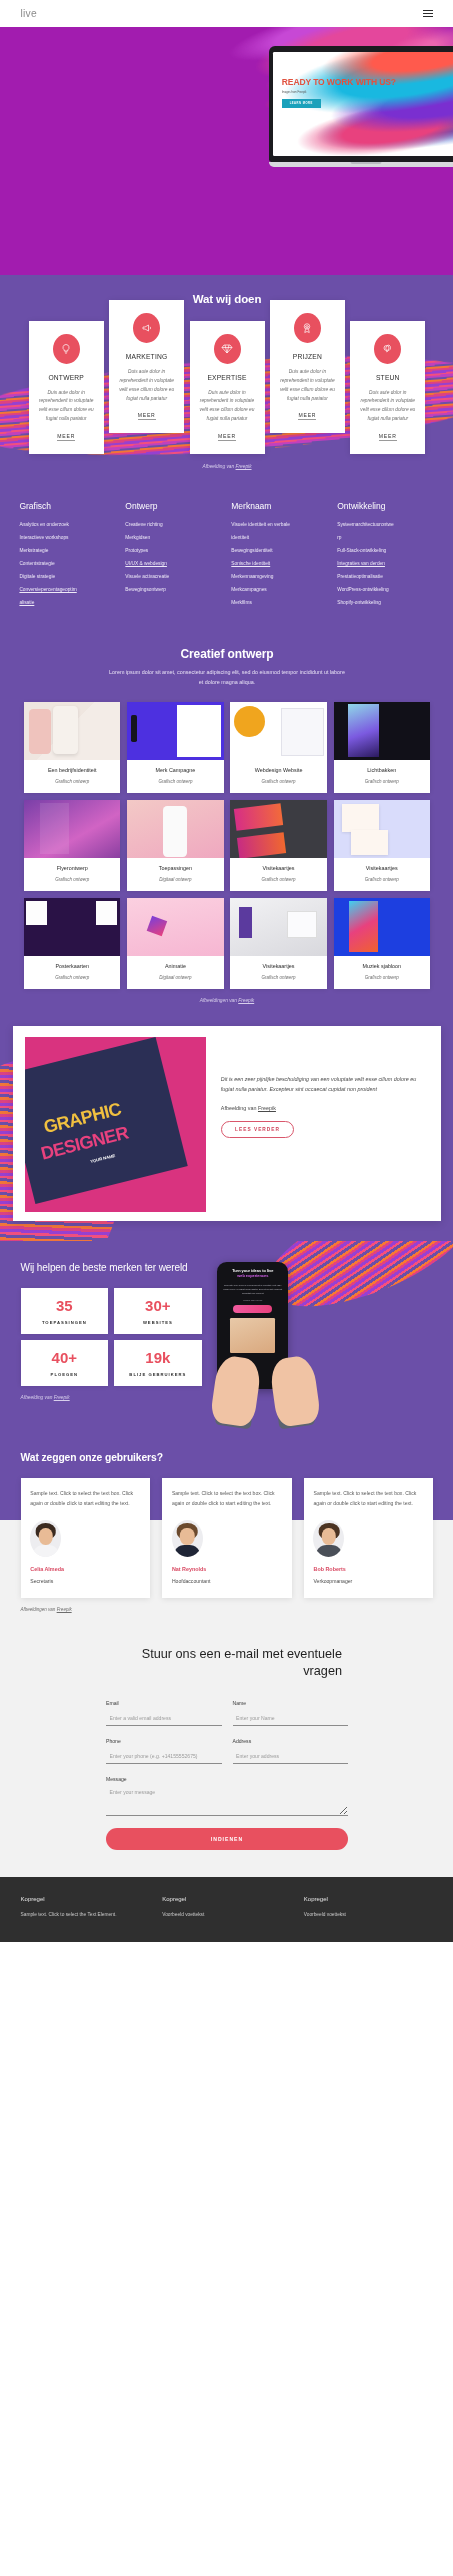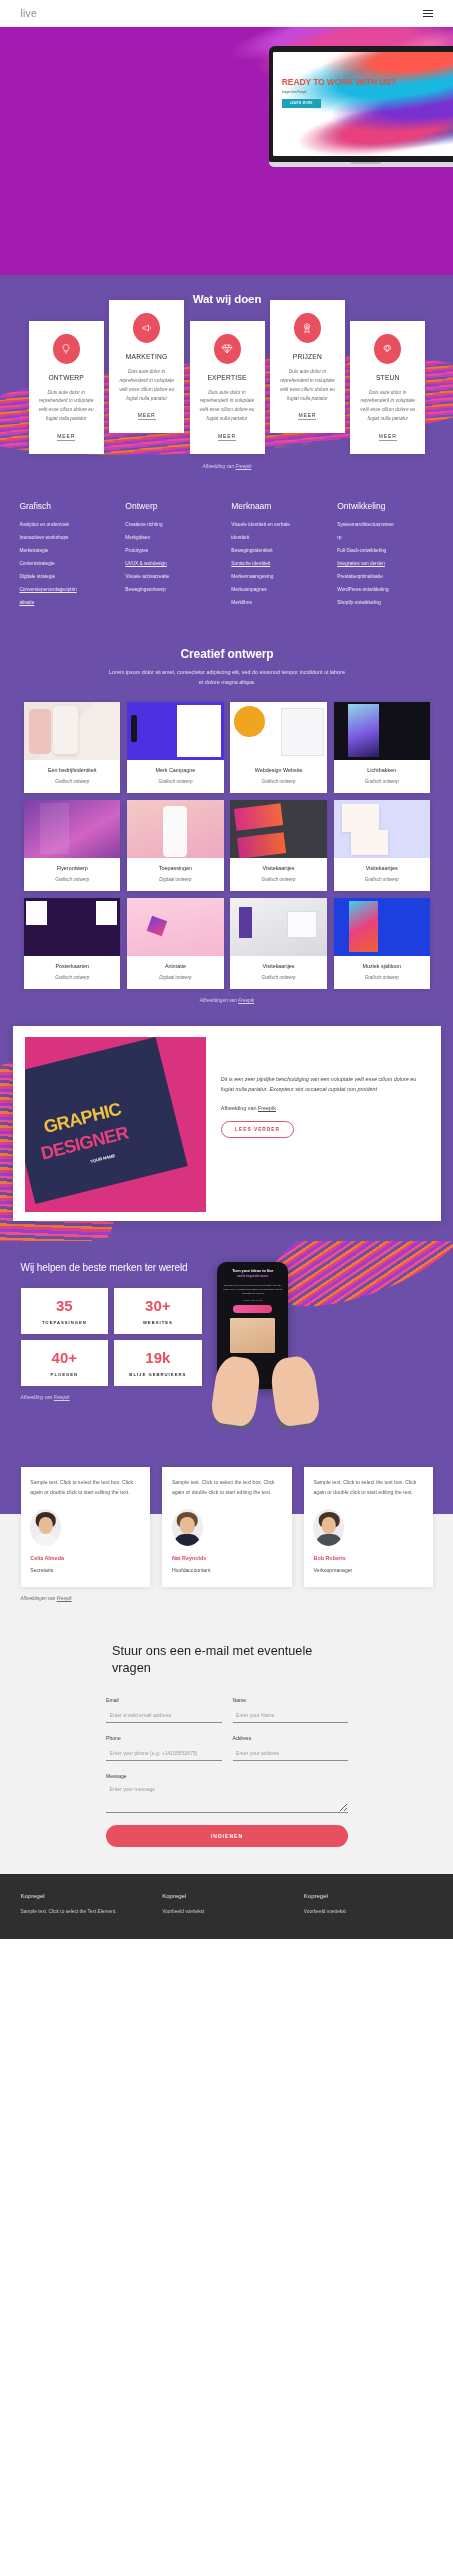--- a/index.html
+++ b/index.html
@@ -218,21 +218,21 @@
   .av-face{position:absolute;left:50%;transform:translateX(-50%);top:8.5px;width:14.5px;height:17px;border-radius:46%;background:#e8bb96;}
   .av-body{position:absolute;left:50%;transform:translateX(-50%);bottom:0;width:27px;height:12px;border-radius:11px 11px 0 0;}
   .testi-name{font-size:5.4px;font-weight:700;color:#d94a63;margin-bottom:6px;}
   .testi-role{font-size:5.1px;color:#4a4a4a;}
   .testi-credit{font-size:4.5px;font-style:italic;color:#6d6d6d;padding: 9.7px 20.6px 13.3px;background:#f2f2f2;}
   .testi-credit u{text-decoration:underline;}
   .testi-bg-split{background:linear-gradient(#6b4fa8 0 52%, #f2f2f2 52%);}
 
   
   .contact{background:#f2f2f2;padding: 20.6px 0 27px;}
-  .contact h2{text-align:left;font-size:12.7px;font-weight:400;color:#1f1f1f;line-height:1.3;max-width:230px;margin:8px auto;}
+  .contact h2{text-align:right;font-size:12.7px;font-weight:400;color:#1f1f1f;line-height:1.3;max-width:230px;margin:0 auto;}
   .form{margin: 20.6px auto 0;width:242px;}
   .frow{display:flex;gap:11px;margin-bottom:12px;}
   .fgroup{flex:1;}
   .fgroup label{display:block;font-size:5.1px;color:#3b3b3b;margin-bottom:5.4px;}
   .fgroup input, .fgroup textarea{
     width:100%;border:none;border-bottom:0.6px solid #8b8b8b;background:transparent;
     font-family:"Liberation Sans",sans-serif;font-size:5.1px;color:#333;padding:1.8px 3.6px 3.6px;outline:none;
   }
   .fgroup textarea{height:29px;resize:vertical;}
   .fgroup input::placeholder,.fgroup textarea::placeholder{color:#9b9b9b;}
@@ -543,20 +543,21 @@
         <div class="cuff l"></div>
           <div class="cuff r"></div>
         <div class="hand l"></div>
           <div class="hand r"></div>
       </div>
     </div>
   </div>
 </section>
 
 <section class="testi-wrap testi-bg-split">
+  <h2 class="sect-title">Wat zeggen onze gebruikers?</h2>
   <div class="testi-grid">
     <div class="testi-card">
       <p class="q">Sample text. Click to select the text box. Click again or double click to start editing the text.</p>
       <div class="avatar">
         <div class="av-hair" style="background:#3a2a20"></div>
           <div class="av-face"></div>
           <div class="av-body" style="background:#f4f4f6"></div>
       </div>
       <div class="testi-name">Celia Almeda</div>
       <div class="testi-role">Secretaris</div>

